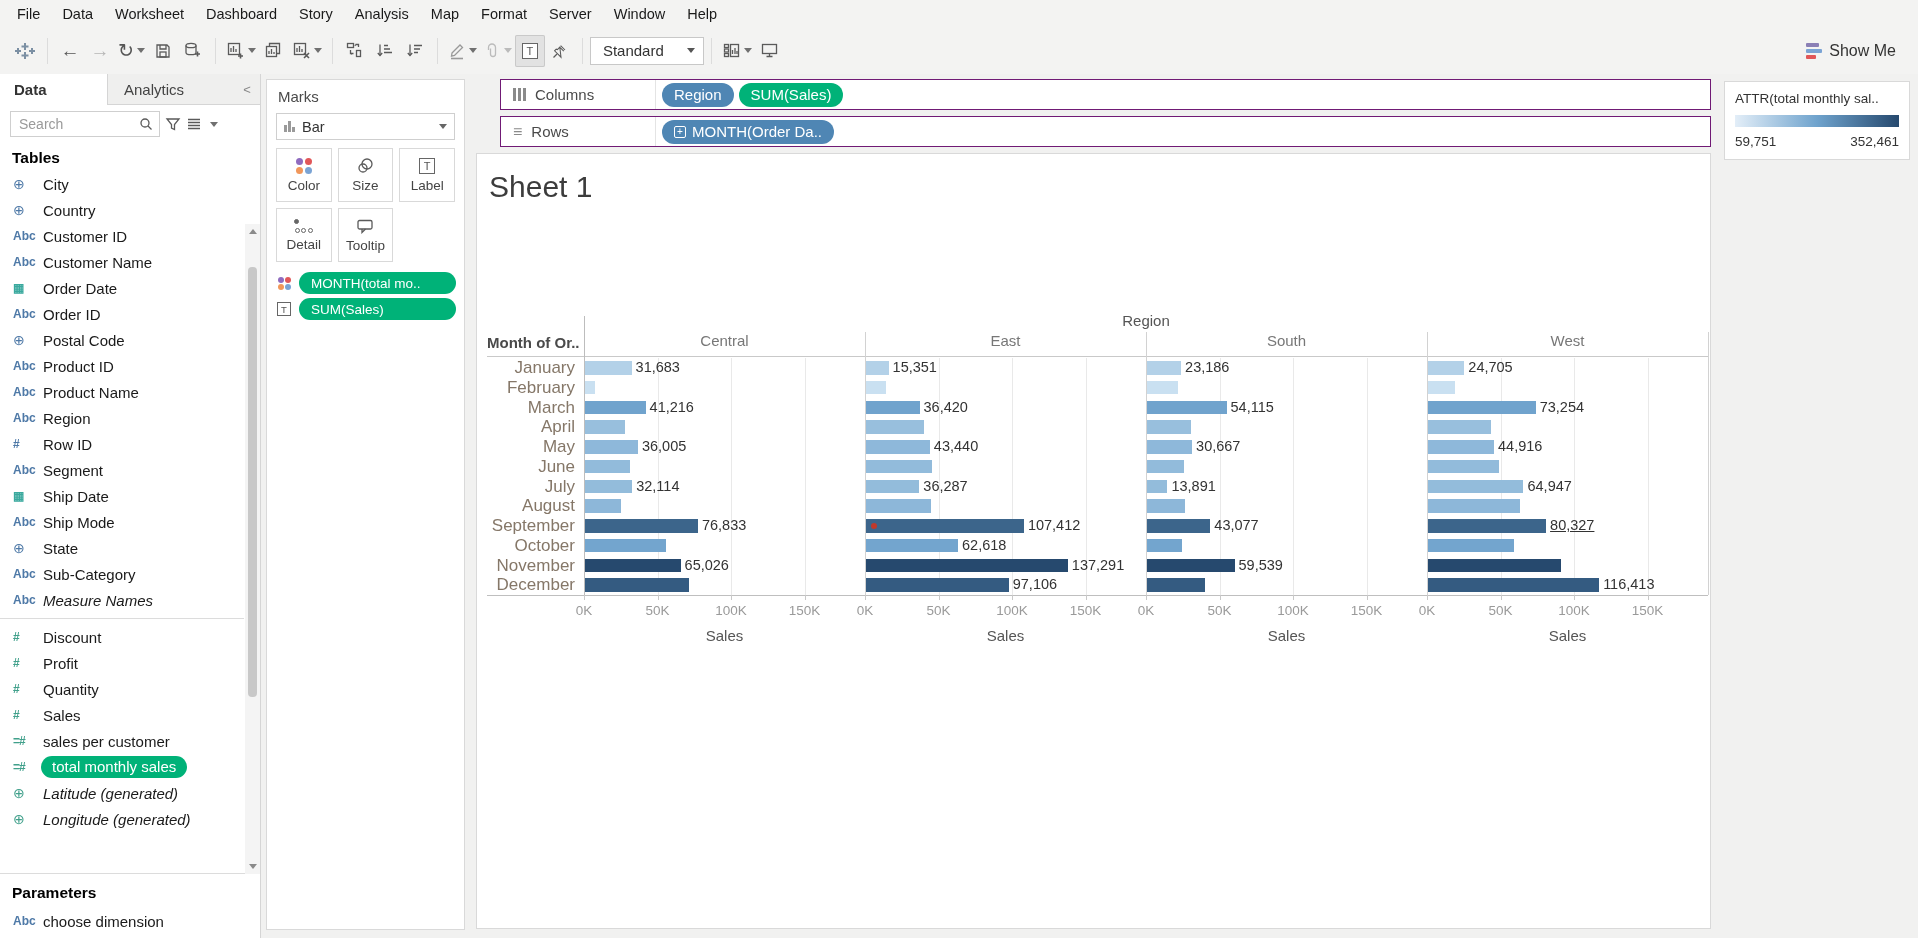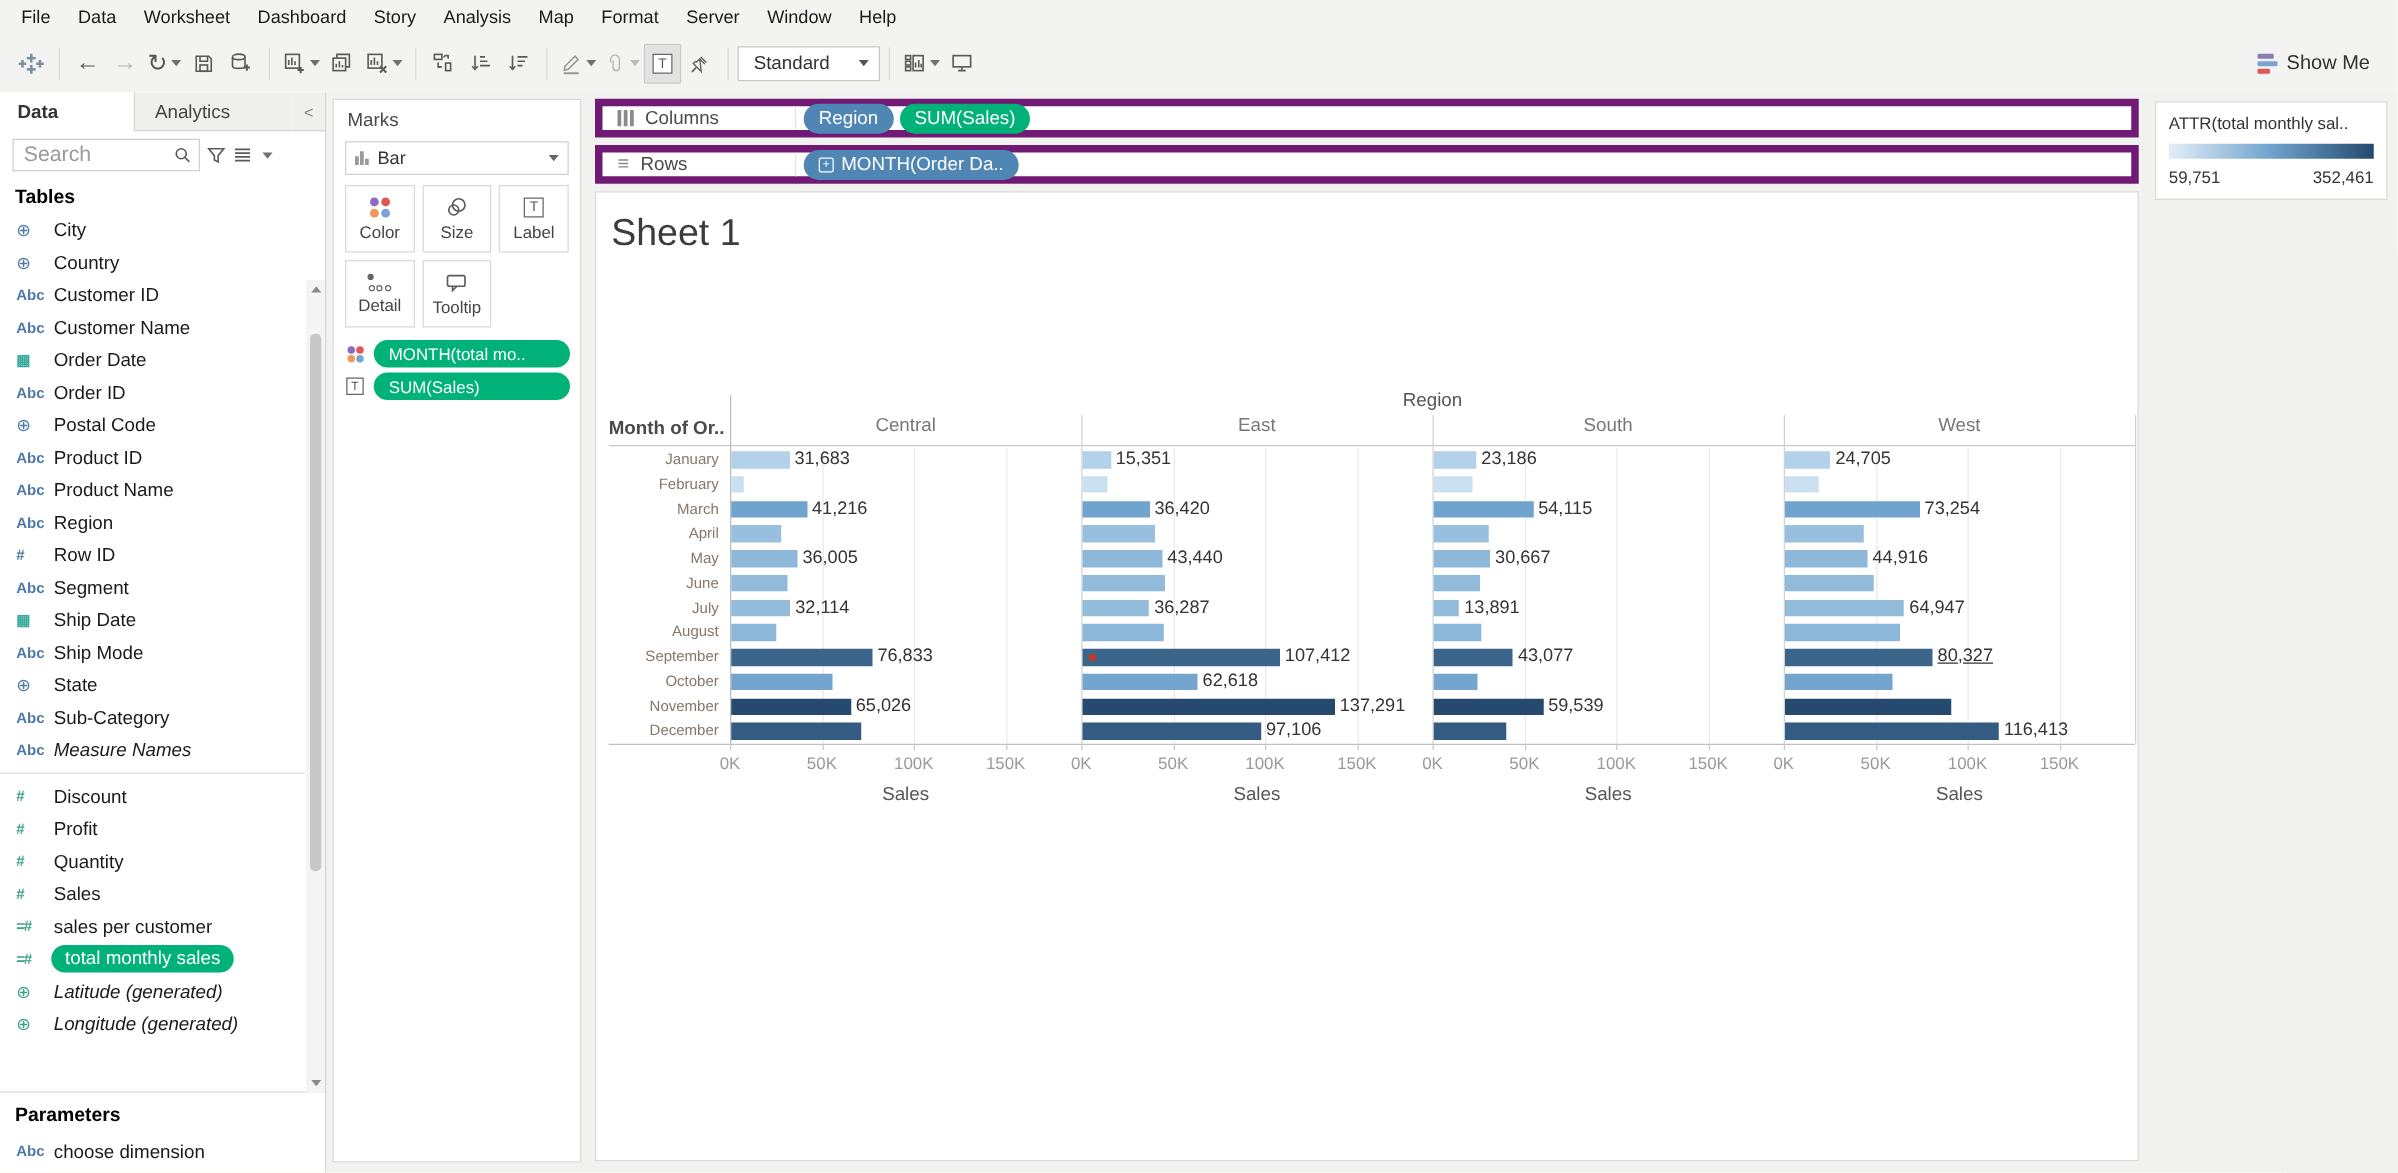--- a/index.html
+++ b/index.html
@@ -29,21 +29,21 @@
   .main { display:flex; height:864px; }
   
   .sidebar { width:261px; background:#fff; border-right:1px solid #d5d5d5; display:flex; flex-direction:column; position:relative; flex:none; }
   .side-tabs { display:flex; height:31px; flex:none; }
   .tab-data { width:108px; display:flex; align-items:center; padding-left:14px; font-weight:bold; font-size:15px; background:#fff; border-right:1px solid #d5d5d5; }
   .tab-analytics { flex:1; display:flex; align-items:center; padding-left:16px; font-size:15px; color:#444; background:#efefee; border-bottom:1px solid #d5d5d5; }
   .tab-collapse { width:26px; display:flex; align-items:center; justify-content:center; color:#888; background:#efefee; border-bottom:1px solid #d5d5d5; font-size:13px; }
   .ds-row { height:34px; display:flex; align-items:center; gap:8px; padding:0 12px; flex:none; font-size:15px; color:#222; }
   .search-row { height:38px; display:flex; align-items:center; padding:0 10px; gap:5px; flex:none; }
   .search-box { width:150px; height:26px; border:1px solid #cfcfcf; display:flex; align-items:center; padding:0 6px; background:#fff; }
-  .search-box input { border:none; outline:none; flex:1; font-size:17px; font-family:inherit; color:#a16207; min-width:0; }
+  .search-box input { border:none; outline:none; flex:1; font-size:14px; font-family:inherit; color:#a16207; min-width:0; }
   .search-box input::placeholder { color:#9a9a9a; }
   .tables-hd { padding:6px 12px 4px 12px; font-size:15.5px; font-weight:bold; color:#000; flex:none; }
   .fields-list { flex:1; overflow:hidden; padding-right:16px; }
   .field-row { height:26px; display:flex; align-items:center; padding-left:13px; cursor:default; }
   .ficon { width:30px; flex:none; font-size:12px; font-weight:bold; }
   .ficon.globe { font-size:14px; font-weight:normal; }
   .ficon.date { font-size:12px; }
   .ficon.calc { letter-spacing:-1px; }
   .ficon.blue { color:#4e79a7; }
   .ficon.green { color:#41a08b; }
@@ -85,35 +85,35 @@
   .mpill-ico { width:18px; flex:none; display:flex; justify-content:center; }
   .mpill-ico .colordots { grid-template-columns:6px 6px; gap:1px; }
   .mpill-ico .colordots i { width:6px; height:6px; }
   .mpill-ico .tbox { width:14px; height:14px; font-size:9.5px; }
   .pill { height:23px; border-radius:12px; color:#fff; font-size:14px; display:inline-flex; align-items:center; padding:0 12px; white-space:nowrap; }
   .pill.green { background:#00b278; }
   .pill.blue { background:#4f86b4; }
   .mpill-row .pill { flex:1; height:22px; font-size:13.5px; }
   
   .sheetarea { flex:1; display:flex; flex-direction:column; padding:5px 6px 0 6px; min-width:0; }
-  .shelf-row { height:31px; background:#fff; border:6px solid #701a75; display:flex; align-items:center; margin-bottom:6px; flex:none; }
+  .shelf-row { height:31px; background:#fff; border:1px solid #701a75; display:flex; align-items:center; margin-bottom:6px; flex:none;margin-left:24px; }
   .shelf-name { width:155px; flex:none; display:flex; align-items:center; gap:9px; padding-left:12px; font-size:15px; color:#4a4a4a; align-self:stretch; border-right:1px solid #e4e4e4; }
   .cols-ico { display:inline-flex; gap:2px; }
   .cols-ico i { width:3px; height:13px; background:#8a8a8a; }
   .rows-ico { color:#8a8a8a; font-size:16px; }
   .shelf-pills { display:flex; align-items:center; gap:5px; padding-left:6px; }
   .shelf-pills .pill { height:24px; font-size:15px; }
   .expand-box { width:12px; height:12px; border:1px solid #fff; font-size:10px; line-height:10px; text-align:center; margin-right:6px; border-radius:2px; }
   .chart-card { flex:1; background:#fff; border:1px solid #d9d9d9; position:relative; margin-bottom:9px; }
   .sheet-title { position:absolute; left:12px; top:16px; font-size:30px; color:#3c3c3c; }
   #chart { position:absolute; left:10px; top:158px; }
   .region-hd { position:absolute; text-align:center; font-size:15px; color:#555; }
   .rowfield-hd { position:absolute; left:0; top:22px; width:88px; text-align:right; font-size:15px; font-weight:bold; color:#4a4a4a; white-space:nowrap; }
   .col-hd { position:absolute; text-align:center; font-size:15px; color:#777; }
-  .mlabel { position:absolute; left:0; width:88px; text-align:right; font-size:12px; color:#857768; height:19.75px; line-height:19.75px; white-space:nowrap; }
+  .mlabel { position:absolute; left:0; width:88px; text-align:right; font-size:17px; color:#857768; height:19.75px; line-height:19.75px; white-space:nowrap; }
   .hline { position:absolute; height:1px; background:#c9c9c9; }
   .vline { position:absolute; width:1px; background:#d2d2d2; }
   .panel { position:absolute; }
   .gridline { position:absolute; top:0; bottom:0; width:1px; background:#e9e9e9; }
   .bar { position:absolute; left:1px; height:13.5px; }
   .bar-label { position:absolute; font-size:14.5px; color:#333; white-space:nowrap; }
   .red-dot { position:absolute; width:6px; height:6px; border-radius:50%; }
   .tickmark { position:absolute; width:1px; height:5px; background:#c9c9c9; }
   .ticklabel { position:absolute; transform:translateX(-50%); font-size:13.5px; color:#9a9a9a; }
   .axis-title { position:absolute; text-align:center; font-size:15px; color:#555; }

